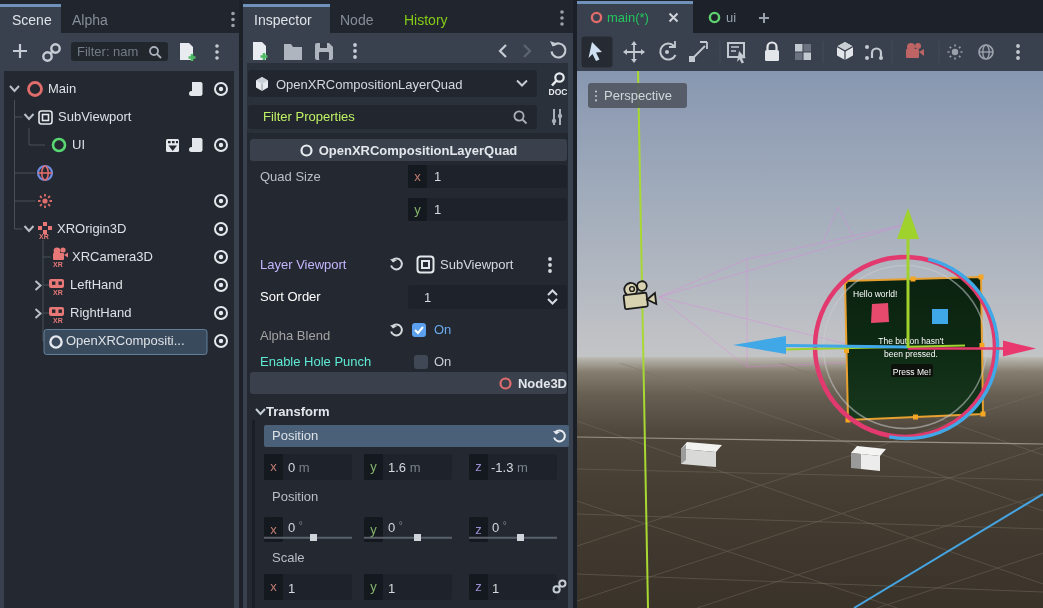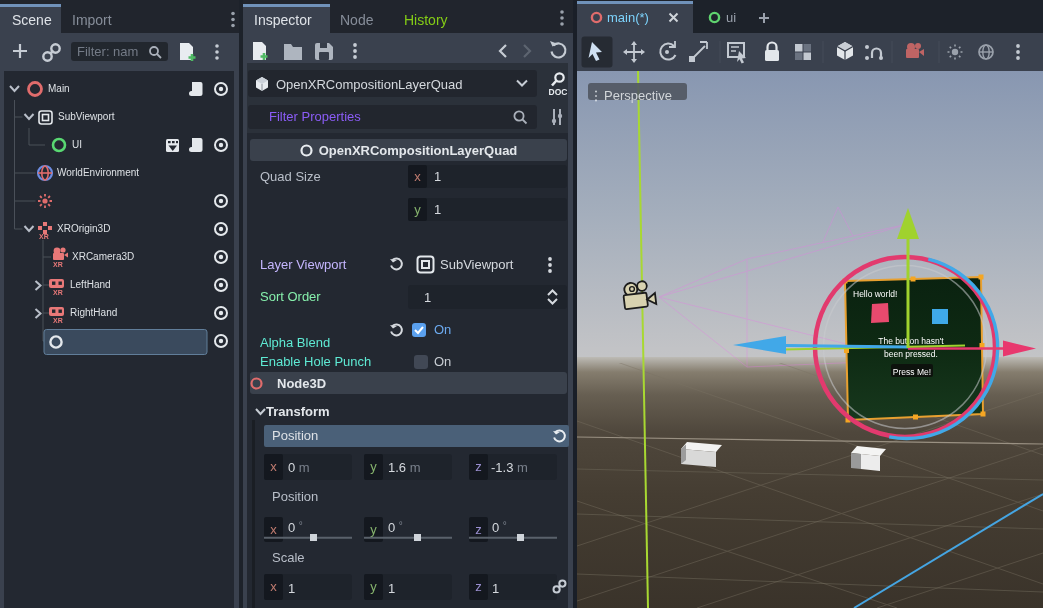--- a/index.html
+++ b/index.html
@@ -1,35 +1,35 @@
 <!DOCTYPE html>
 <html><head><meta charset="utf-8"><style>
 *{margin:0;padding:0;box-sizing:border-box}
 html,body{width:1043px;height:608px;overflow:hidden}
 body{font-family:"Liberation Sans",sans-serif;background:#171b21;position:relative;color:#ccd1d7}
 .abs{position:absolute}
 .tabbar{position:absolute;top:0;height:33px;background:#21252d}
 .tab-active{position:absolute;top:4px;height:29px;background:#3a414e;border-top:3px solid #7092ba}
 .tabtxt{font-size:14px}
 .toolbar{position:absolute;top:33px;height:38px;background:#3a414e}
-.row{position:absolute;height:28px;line-height:28px;font-size:10px;white-space:nowrap;color:#dde1e5}
+.row{position:absolute;height:28px;line-height:28px;font-size:13px;white-space:nowrap;color:#dde1e5}
 svg{position:absolute;overflow:visible}
 </style></head>
 <body>
 
 <div class="abs" id="panelL" style="left:0;top:0;width:239px;height:608px;background:#3a414e">
   <div class="tabbar" style="left:0;width:239px"></div>
   <svg style="left:229px;top:11px;z-index:2" width="8" height="17" viewBox="0 0 8 17">
       <circle cx="4" cy="2.5" r="1.8" fill="#9aa1ab"></circle>
       <circle cx="4" cy="8.5" r="1.8" fill="#9aa1ab"></circle>
       <circle cx="4" cy="14.5" r="1.8" fill="#9aa1ab"></circle>
     </svg>
   <div class="tab-active" style="left:0;width:61px"></div>
   <div class="abs tabtxt" style="left:12px;top:12px;color:#dfe3e8">Scene</div>
-  <div class="abs tabtxt" style="left:72px;top:12px;color:#868d99">Import</div>
+  <div class="abs tabtxt" style="left:72px;top:12px;color:#868d99">Alpha</div>
   <div class="toolbar" style="left:0;width:239px"></div>
 
   <svg style="left:0;top:33px" width="236" height="38" viewBox="0 0 236 38">
     <path d="M20 11v14M13 18h14" stroke="#c6ccd4" stroke-width="2.2" fill="none"></path>
     <g stroke="#c6ccd4" fill="none">
       <circle cx="47.5" cy="23.5" r="4.2" stroke-width="2.4"></circle>
       <circle cx="55.5" cy="15.5" r="4.2" stroke-width="2.4"></circle>
       <path d="M50 21l3.5-3.5" stroke-width="2.6"></path>
     </g>
 
@@ -144,25 +144,25 @@
 
       <rect x="166" y="68" width="13" height="13" rx="1.5" fill="#e4e8ec"></rect>
       <rect x="168" y="70" width="2.6" height="2.2" fill="#232831"></rect>
         <rect x="172" y="70" width="2.6" height="2.2" fill="#232831"></rect>
         <rect x="176" y="70" width="2" height="2.2" fill="#232831"></rect>
       <path d="M168.5 74.5h8.5l-4.25 5.5z" fill="#232831"></path>
     </svg>
     <div class="row" style="left:48px;top:4px">Main</div>
     <div class="row" style="left:58px;top:32px">SubViewport</div>
     <div class="row" style="left:72px;top:60px">UI</div>
-    <div class="row" style="left:57px;top:88px">WorldEnvironment</div>
     <div class="row" style="left:57px;top:144px">XROrigin3D</div>
     <div class="row" style="left:72px;top:172px">XRCamera3D</div>
     <div class="row" style="left:70px;top:200px">LeftHand</div>
     <div class="row" style="left:70px;top:228px">RightHand</div>
+    <div class="row" style="left:66px;top:256px">OpenXRCompositi...</div>
   </div>
 </div>
 
 <div class="abs" id="panelI" style="left:243px;top:0;width:330px;height:608px;background:#3a414e">
   <div class="tabbar" style="left:0;width:330px"></div>
   <div class="tab-active" style="left:0;width:87px"></div>
   <div class="abs tabtxt" style="left:11px;top:12px;color:#dfe3e8">Inspector</div>
   <div class="abs tabtxt" style="left:97px;top:12px;color:#868d99">Node</div>
   <div class="abs tabtxt" style="left:161px;top:12px;color:#84cc16">History</div>
   <svg style="left:315px;top:9px" width="8" height="18" viewBox="0 0 8 18">
@@ -202,40 +202,40 @@
   <div class="abs" style="left:33px;top:77px;font-size:13px;color:#d5d9de">OpenXRCompositionLayerQuad</div>
   <svg style="left:273px;top:79px" width="12" height="9" viewBox="0 0 12 9">
       <path d="M1 1.5l5 5 5-5" stroke="#c6ccd4" stroke-width="2" fill="none"></path>
     </svg>
   <svg style="left:303px;top:71px" width="24" height="27" viewBox="0 0 24 27">
       <circle cx="13.5" cy="6.5" r="4.2" fill="none" stroke="#e8ecf0" stroke-width="2.2"></circle>
       <path d="M10.5 9.5l-4.5 5" stroke="#e8ecf0" stroke-width="2.6"></path>
       <text x="12" y="24" font-size="8.5" font-weight="bold" fill="#e8ecf0" text-anchor="middle" font-family="Liberation Sans">DOC</text>
     </svg>
 
-  <div class="abs" style="left:5px;top:105px;width:289px;height:24px;background:#22262e;border-radius:3px;color:#8b5cf6;font-size:13px;line-height:24px;padding-left:21px">Filter Properties</div>
+  <div class="abs" style="left:5px;top:105px;width:289px;height:24px;background:#22262e;border-radius:3px;color:#bef264;font-size:13px;line-height:24px;padding-left:15px">Filter Properties</div>
   <svg style="left:269px;top:109px" width="16" height="16" viewBox="0 0 16 16">
       <circle cx="7" cy="7" r="4.6" fill="none" stroke="#aab0ba" stroke-width="1.8"></circle>
       <path d="M10.5 10.5l4 4" stroke="#aab0ba" stroke-width="1.8"></path>
     </svg>
   <svg style="left:307px;top:108px" width="14" height="18" viewBox="0 0 14 18">
       <path d="M4 1v10M10 1v5M10 10v7M4 15v2" stroke="#aab0ba" stroke-width="2"></path>
       <circle cx="4" cy="13" r="2.2" fill="#aab0ba"></circle>
       <circle cx="10" cy="8" r="2.2" fill="#aab0ba"></circle>
     </svg>
   <div id="props" class="abs" style="left:-3px;top:133px;width:333px;height:475px;font-size:13px">
     <div class="abs" style="left:7px;top:0;width:321px;height:475px;background:#232831"></div>
 
     <div class="abs" style="left:10px;top:6px;width:317px;height:22px;background:#3a414c;border-radius:3px;display:flex;align-items:center;justify-content:center;gap:6px">
       <svg style="position:static" width="13" height="13" viewBox="0 0 13 13">
           <circle cx="6.5" cy="6.5" r="5" fill="none" stroke="#e8ecf0" stroke-width="2.2"></circle>
         </svg>
       <span style="font-weight:bold;color:#e3e7eb;font-size:13px">OpenXRCompositionLayerQuad</span>
     </div>
-    <div class="abs" style="left:10px;top:239px;width:317px;height:22px;background:#3a414c;border-radius:3px;display:flex;align-items:center;justify-content:flex-start;gap:14px">
+    <div class="abs" style="left:10px;top:239px;width:317px;height:22px;background:#3a414c;border-radius:3px;display:flex;align-items:center;justify-content:flex-end;gap:6px">
       <svg style="position:static" width="13" height="13" viewBox="0 0 13 13">
           <circle cx="6.5" cy="6.5" r="5" fill="none" stroke="#e06c6c" stroke-width="2.2"></circle>
         </svg>
       <span style="font-weight:bold;color:#e3e7eb;font-size:13px">Node3D</span>
     </div>
 
     <div class="abs" style="left:20px;top:36px;color:#b9bfc9">Quad Size</div>
     <div class="abs" style="left:168px;top:32px;width:159px;height:23px;background:#1e232b;border-radius:3px"></div>
     <div class="abs" style="left:168px;top:32px;width:19px;height:23px;background:#14181f;border-radius:2px;color:#c17c70;text-align:center;line-height:23px">x</div>
     <div class="abs" style="left:194px;top:36px;color:#d5d9de">1</div>
@@ -252,28 +252,28 @@
         <rect x="1.5" y="1.5" width="16" height="16" rx="3" fill="none" stroke="#e4e8ec" stroke-width="2"></rect>
         <rect x="6" y="6" width="7" height="7" fill="none" stroke="#e4e8ec" stroke-width="2"></rect>
       </svg>
     <div class="abs" style="left:200px;top:124px;color:#d5d9de">SubViewport</div>
     <svg style="left:306px;top:123px" width="8" height="18" viewBox="0 0 8 18">
         <circle cx="4" cy="3" r="1.9" fill="#d5d9de"></circle>
         <circle cx="4" cy="9" r="1.9" fill="#d5d9de"></circle>
         <circle cx="4" cy="15" r="1.9" fill="#d5d9de"></circle>
       </svg>
 
-    <div class="abs" style="left:20px;top:156px;color:#86efac">Sort Order</div>
+    <div class="abs" style="left:20px;top:156px;color:#ffffff">Sort Order</div>
     <div class="abs" style="left:168px;top:152px;width:159px;height:24px;background:#1e232b;border-radius:3px"></div>
     <div class="abs" style="left:184px;top:157px;color:#d5d9de">1</div>
     <svg style="left:306px;top:156px" width="13" height="16" viewBox="0 0 13 16">
         <path d="M2 6l4.5-4.5L11 6M2 10l4.5 4.5L11 10" fill="none" stroke="#d5d9de" stroke-width="2"></path>
       </svg>
 
-    <div class="abs" style="left:20px;top:202px;color:#5eead4">Alpha Blend</div>
+    <div class="abs" style="left:20px;top:195px;color:#a3a3a3">Alpha Blend</div>
     <svg style="left:149px;top:190px" width="15" height="15" viewBox="0 0 15 15">
         <path d="M3.5 3a5.5 5.5 0 1 1-1.4 5.5" fill="none" stroke="#d5d9de" stroke-width="2"></path>
         <path d="M1 2l3 3.5L8 3z" fill="#d5d9de"></path>
       </svg>
     <div class="abs" style="left:172px;top:190px;width:14px;height:14px;background:#5aa0ee;border-radius:3px"></div>
     <svg style="left:174px;top:193px" width="10" height="9" viewBox="0 0 10 9">
         <path d="M1 4l3 3 5-6" fill="none" stroke="#fff" stroke-width="2"></path>
       </svg>
     <div class="abs" style="left:194px;top:189px;color:#6caaf0">On</div>
 
@@ -344,21 +344,21 @@
 
 <div class="abs" style="left:239px;top:0;width:4px;height:608px;background:#1d222a"></div>
 <div class="abs" style="left:573px;top:0;width:4px;height:608px;background:#1a1f28"></div>
 
 <div class="abs" id="panelV" style="left:577px;top:0;width:466px;height:608px;background:#1d2229">
   <div class="tabbar" style="left:0;width:466px;background:#1d222a"></div>
   <div class="abs" style="left:0;top:1px;width:116px;height:32px;background:#3a414e;border-top:3px solid #7092ba"></div>
   <svg style="left:13px;top:11px" width="13" height="13" viewBox="0 0 13 13">
       <circle cx="6.5" cy="6.5" r="4.6" fill="none" stroke="#e06c6c" stroke-width="2.4"></circle>
     </svg>
-  <div class="abs" style="left:30px;top:10px;font-size:13px;color:#7dd3fc">main(*)</div>
+  <div class="abs" style="left:30px;top:10px;font-size:13px;color:#22c55e">main(*)</div>
   <svg style="left:91px;top:12px" width="11" height="11" viewBox="0 0 11 11">
       <path d="M1.5 1.5l8 8M9.5 1.5l-8 8" stroke="#cfd4d9" stroke-width="2"></path>
     </svg>
   <svg style="left:131px;top:11px" width="13" height="13" viewBox="0 0 13 13">
       <circle cx="6.5" cy="6.5" r="4.6" fill="none" stroke="#5fd36f" stroke-width="2.4"></circle>
     </svg>
   <div class="abs" style="left:149px;top:10px;font-size:13px;color:#9aa1ac">ui</div>
   <svg style="left:181px;top:12px" width="12" height="12" viewBox="0 0 12 12">
       <path d="M6 1v10M1 6h10" stroke="#9aa1ac" stroke-width="2"></path>
     </svg>
@@ -527,18 +527,18 @@
       <path d="M331 166v111" stroke="#a0d22e" stroke-width="3"></path>
       <polygon points="331,137 320,168 342,168" fill="#a0d22e"></polygon>
 
       <polygon points="110,371 145,374 139,381 104,378" fill="#f2f2f1"></polygon>
       <polygon points="104,378 139,381 139,396 104,393" fill="#d9d9d8"></polygon>
       <polygon points="104,378 109,373.5 109,389 104,393" fill="#9c9c9c"></polygon>
       <polygon points="280,375 309,378 303,385 274,382" fill="#f4f4f3"></polygon>
       <polygon points="274,382 284,383 284,398 274,397" fill="#9a9a9a"></polygon>
       <polygon points="284,383 303,385 303,400 284,398" fill="#ececec"></polygon>
     </svg>
-    <div class="abs" style="left:11px;top:12px;width:99px;height:17px;background:rgba(80,87,97,0.9);border-radius:3px;color:#d2d6da;font-size:13px;line-height:25px">
+    <div class="abs" style="left:11px;top:12px;width:99px;height:25px;background:rgba(80,87,97,0.9);border-radius:3px;color:#d2d6da;font-size:13px;line-height:25px">
       <span style="display:inline-block;width:16px;text-align:center;color:#e8ecf0;letter-spacing:0">⋮</span>Perspective
     </div>
   </div>
 
 </div>
 
 </body></html>

